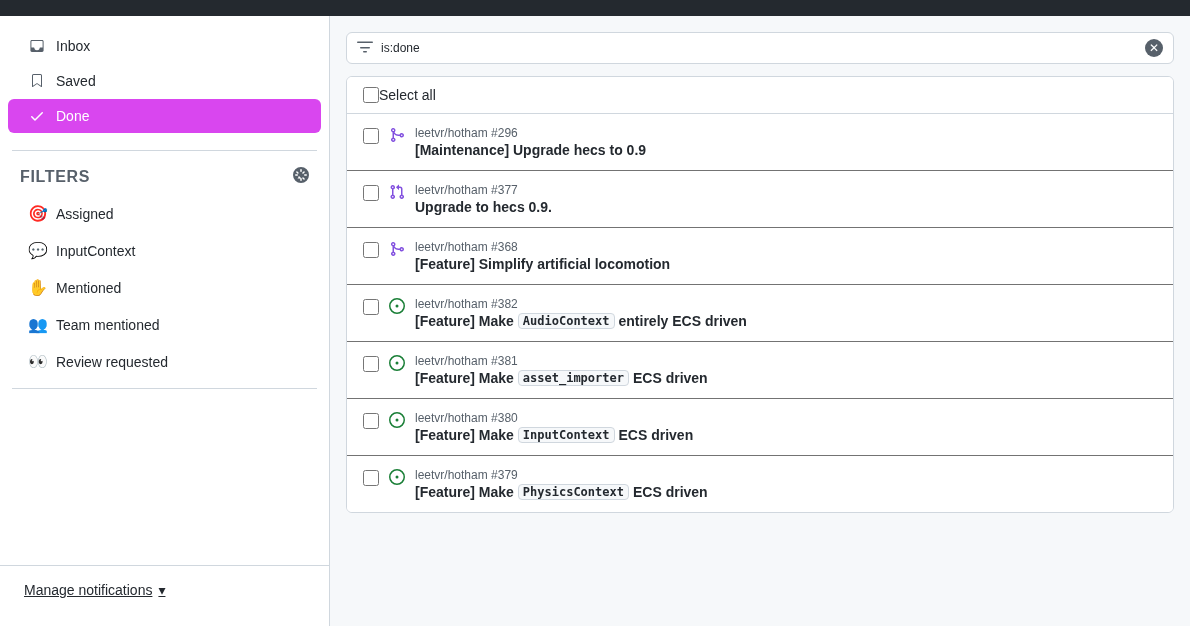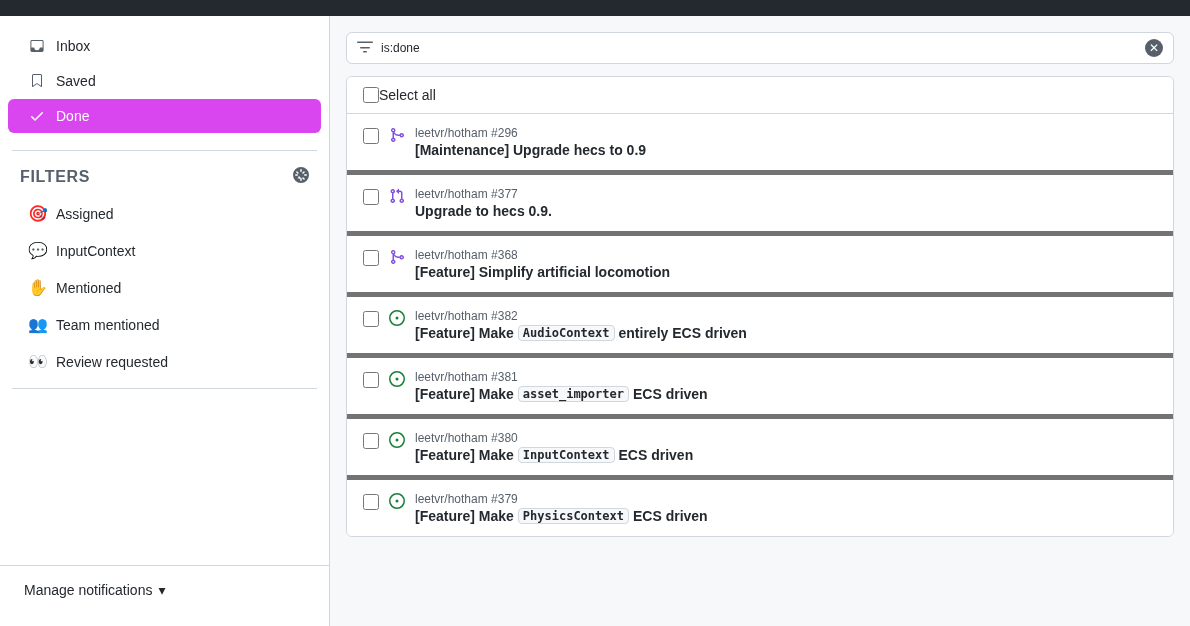--- a/index.html
+++ b/index.html
@@ -103,20 +103,21 @@
       gap: 6px;
       padding: 8px 12px;
       font-size: 14px;
       color: #24292f;
       cursor: pointer;
       border-radius: 6px;
       background: none;
       border: none;
       width: 100%;
       text-align: right;
+      text-decoration: underline;
     }
     .main-content {
       flex: 1;
       display: flex;
       flex-direction: column;
       padding: 16px;
       overflow-y: auto;
       background: #f6f8fa;
     }
     .search-bar {
@@ -174,21 +175,21 @@
       align-items: center;
       font-size: 14px;
       font-weight: 500;
       color: #24292f;
       cursor: pointer;
     }
     .notification-row {
       display: flex;
       align-items: flex-start;
       padding: 12px 16px;
-      border-bottom: 5px solid #737373;
+      border-bottom: 1px solid #737373;
       gap: 10px;
       background: #fff;
       cursor: pointer;
     }
     .notification-row:last-child {
       border-bottom: none;
     }
     .row-checkbox {
       margin-top: 2px;
       flex-shrink: 0;

